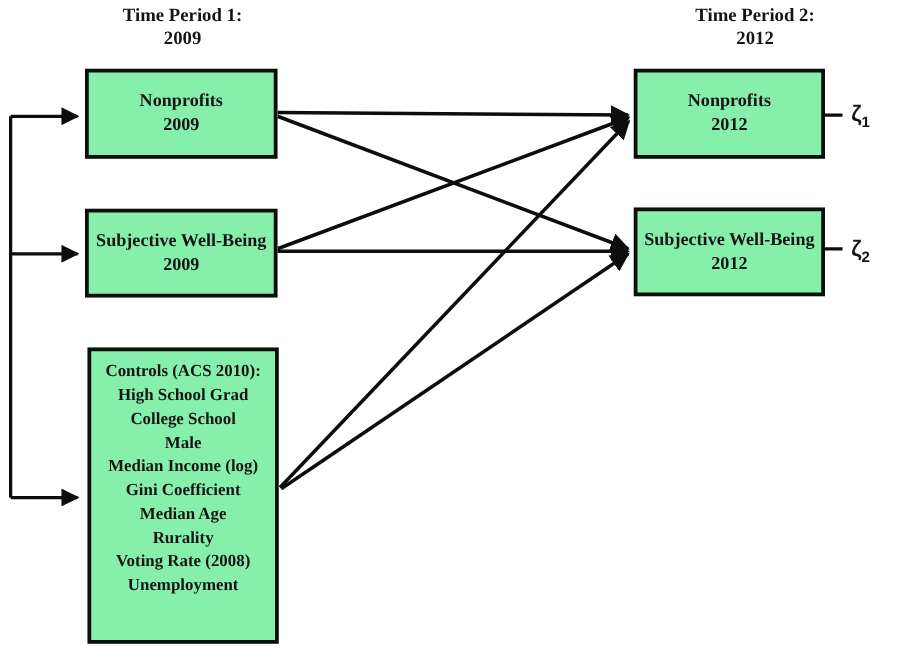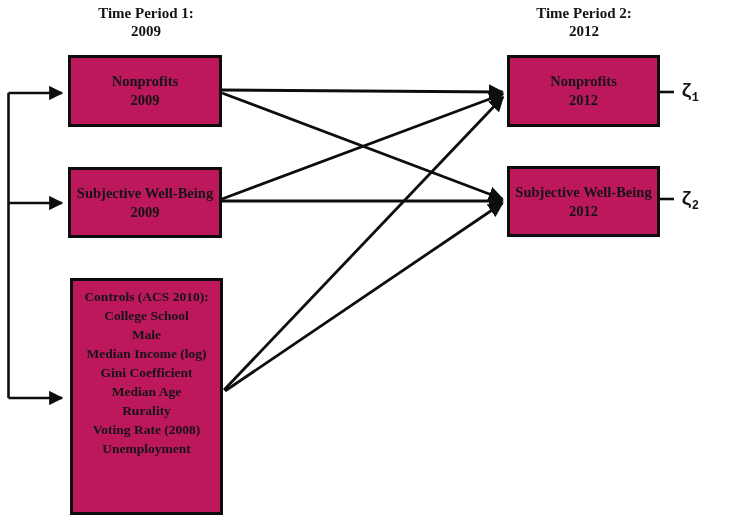--- a/index.html
+++ b/index.html
@@ -6,38 +6,38 @@
   .canvas{
     position:relative;width:703px;height:525px;background:#ffffff;
     font-family:"Liberation Serif","DejaVu Serif",serif;color:#141414;overflow:hidden;
   }
   .overlay{position:absolute;left:0;top:0;width:735px;height:525px;}
   .hdr{
     position:absolute;text-align:center;font-weight:bold;
     font-size:15px;line-height:17.5px;
   }
   .hdr1{left:56px;top:5px;width:180px;}
-  .hdr2{left:494px;top:5px;width:180px;}
+  .hdr2{left:514px;top:5px;width:180px;}
   .box{
-    position:absolute;border:3px solid #0d0d0d;background:#be185d;box-sizing:border-box;
+    position:absolute;border:3px solid #0d0d0d;background:#86efac;box-sizing:border-box;
     display:flex;flex-direction:column;align-items:center;justify-content:center;
     text-align:center;font-weight:bold;font-size:14.5px;line-height:19px;
   }
   .np2009{left:68px;top:55px;width:154px;height:72px;}
   .swb2009{left:68px;top:167px;width:154px;height:71px;}
   .np2012{left:507px;top:55px;width:153px;height:72px;}
   .swb2012{left:507px;top:166px;width:153px;height:71px;}
   .controls{
     left:70px;top:278px;width:153px;height:237px;
     justify-content:flex-start;padding-top:6px;
     font-size:13.5px;line-height:19px;
   }
   .zeta{
     position:absolute;font-weight:bold;font-size:18px;line-height:20px;
-    font-family:Liberation Mono, monospace;
+    font-family:Liberation Sans, sans-serif;
   }
   .zeta sub{font-size:12px;line-height:0;}
   .zeta1{left:681px;top:81px;}
   .zeta2{left:681px;top:189px;}
 </style>
 </head>
 <body>
 
 <div class="canvas">
 
@@ -79,20 +79,21 @@
     <div>Nonprofits</div>
     <div>2009</div>
   </div>
   <div class="box swb2009">
     <div>Subjective Well-Being</div>
     <div>2009</div>
   </div>
 
   <div class="box controls">
     <div>Controls (ACS 2010):</div>
+    <div>High School Grad</div>
     <div>College School</div>
     <div>Male</div>
     <div>Median Income (log)</div>
     <div>Gini Coefficient</div>
     <div>Median Age</div>
     <div>Rurality</div>
     <div>Voting Rate (2008)</div>
     <div>Unemployment</div>
   </div>
 

